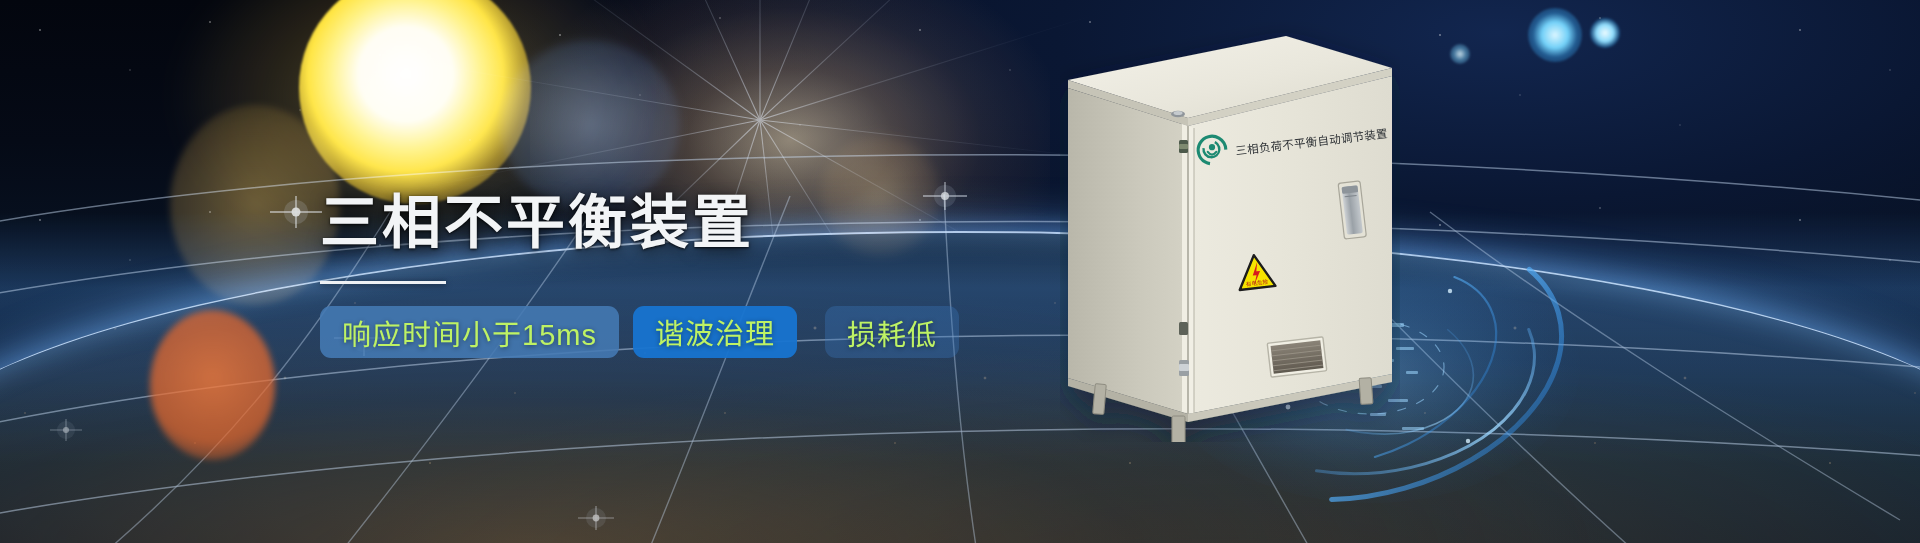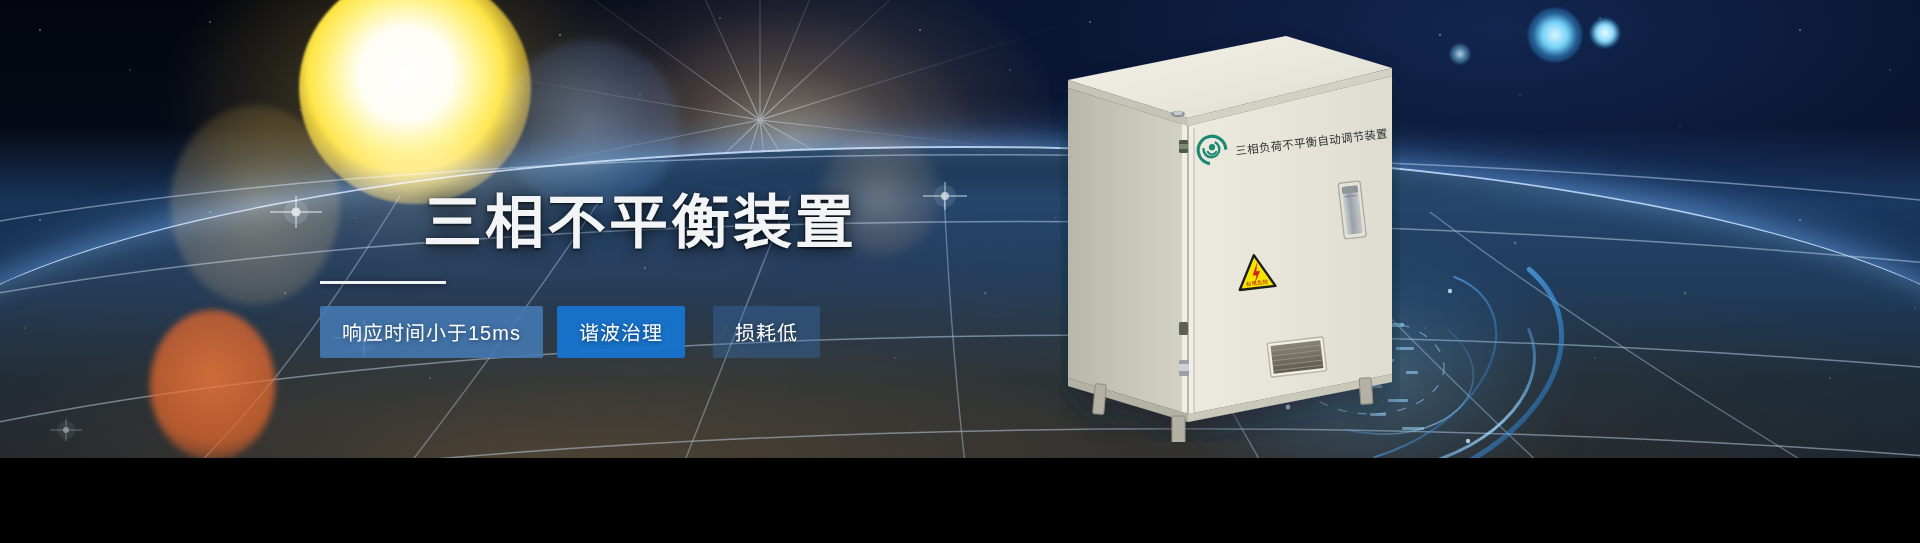--- a/index.html
+++ b/index.html
@@ -1,24 +1,23 @@
 <!DOCTYPE html>
 <html lang="zh-CN"><head>
 <meta charset="utf-8">
 <title>三相不平衡装置</title>
 <style>
   html,body{margin:0;padding:0;background:#000;}
   body{font-family:"Liberation Sans","DejaVu Sans",sans-serif;}
 
   .banner{
     position:relative;
-    width:1920px;height:458px;
+    width:1920px;height:543px;
     overflow:hidden;
     background:#04070f;
-    text-align:center;
   }
 
   
   .sky{
     position:absolute;inset:0;
     background:
       radial-gradient(ellipse 1100px 420px at 78% 6%, #12264f 0%, #0a1733 40%, rgba(4,8,18,0) 78%),
       radial-gradient(ellipse 900px 360px at 52% 14%, #0a1430 0%, rgba(3,6,14,0) 72%),
       linear-gradient(180deg,#03060e 0%,#050a16 26%,#07101f 42%,#0a1526 56%,#0c1a2c 100%);
   }
@@ -166,23 +165,23 @@
     box-shadow:0 1px 6px rgba(0,0,0,.55);
   }
   .tags{
     display:flex;align-items:center;gap:0;
     margin-top:22px;
   }
   .tag{
     display:inline-flex;align-items:center;justify-content:center;
     height:52px;
     padding:0 22px;
-    border-radius:2px;
-    font-size:20px;
-    color:#ffffff;
+    border-radius:11px;
+    font-size:29px;
+    color:#bef264;
     letter-spacing:1px;
     white-space:nowrap;
     text-shadow:0 1px 5px rgba(0,0,0,.45);
   }
   .tag-1{background:rgba(68,122,180,.88);}
   .tag-2{background:rgba(23,116,208,.95);margin-left:14px;font-family:Liberation Mono, monospace;}
   .tag-3{background:rgba(60,120,190,.34);margin-left:28px;}
 
   
   .cabinet{position:absolute;left:1060px;top:22px;width:340px;height:420px;}

